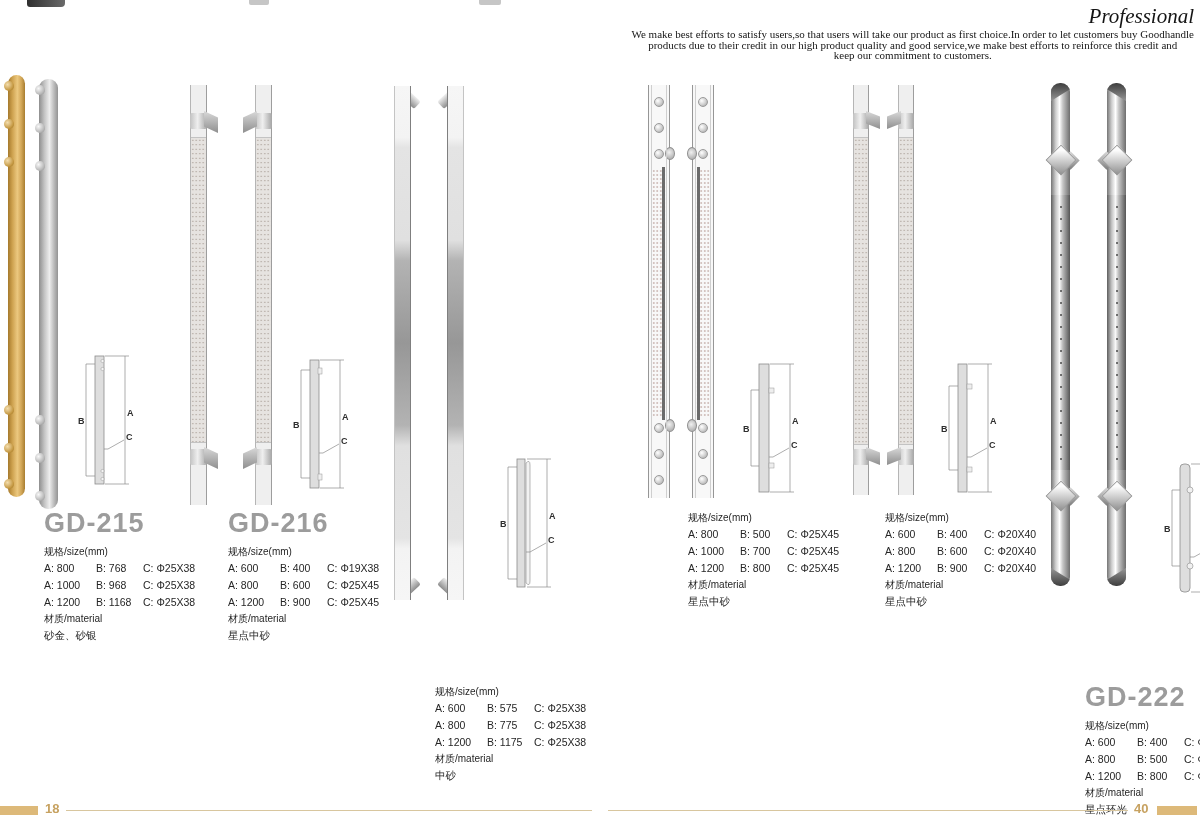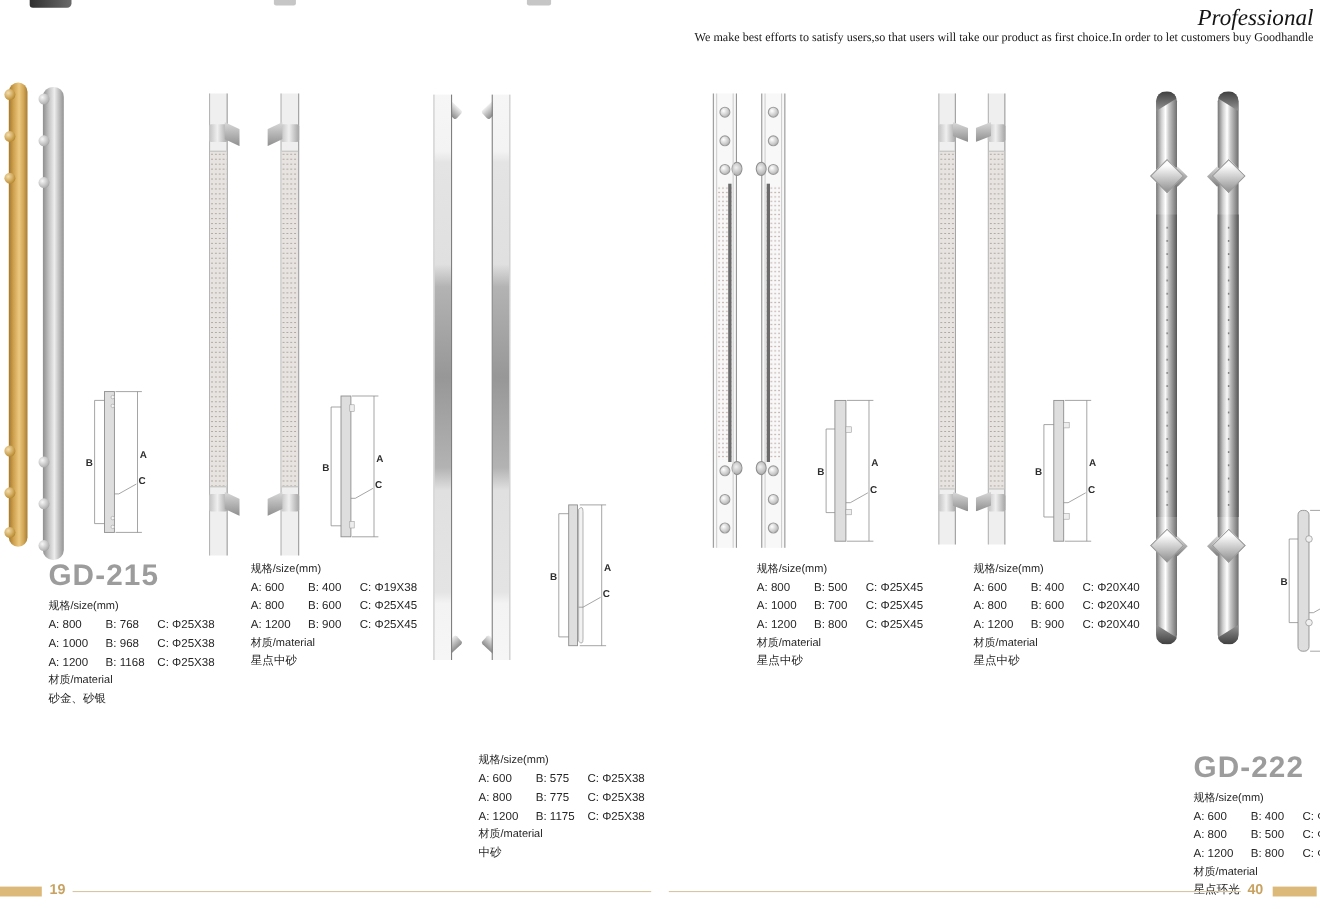--- a/index.html
+++ b/index.html
@@ -134,20 +134,22 @@
 
 <div class="page">
 
   <div class="frag f1"></div>
   <div class="frag f2"></div>
   <div class="frag f3"></div>
 
   <div class="brand">Professional</div>
   <div class="tagline">
     <div>We make best efforts to satisfy users,so that users will take our product as first choice.In order to let customers buy Goodhandle</div>
+    <div>products due to their credit in our high product quality and good service,we make best efforts to reinforce this credit and</div>
+    <div>keep our commitment to customers.</div>
   </div>
 
   <section>
     <div class="gd215 gold" style="left:8px;top:75px;width:17px;height:422px;">
       <i class="stud" style="top:6px"></i>
       <i class="stud" style="top:44px"></i>
       <i class="stud" style="top:82px"></i>
       <i class="stud" style="top:330px"></i>
       <i class="stud" style="top:368px"></i>
       <i class="stud" style="top:404px"></i>
@@ -224,20 +226,21 @@
       <line class="ln" x1="27" y1="132" x2="51" y2="132"></line>
       <line class="ln" x1="8" y1="14" x2="8" y2="122"></line>
       <line class="ln" x1="8" y1="14" x2="17" y2="14"></line>
       <line class="ln" x1="8" y1="122" x2="17" y2="122"></line>
       <path class="ln" d="M46,88 L30,97 L26,97"></path>
       <text x="49" y="64">A</text>
       <text x="0" y="72">B</text>
       <text x="48" y="88">C</text>
     </svg>
     <div class="info" style="left:188px;top:510px;">
+      <h2>GD-216</h2>
       <div class="lbl">规格/size(mm)</div>
       <div class="srow">
           <span class="ca">A: 600</span>
           <span class="cb">B: 400</span>
           <span class="cc">C: Φ19X38</span>
         </div>
       <div class="srow">
           <span class="ca">A: 800</span>
           <span class="cb">B: 600</span>
           <span class="cc">C: Φ25X45</span>
@@ -469,20 +472,20 @@
           <span class="cb">B: 800</span>
           <span class="cc">C: Φ38</span>
         </div>
       <div class="lbl">材质/material</div>
       <div class="mat">星点环光</div>
     </div>
   </section>
 
   <footer>
     <div class="fbar l"></div>
-    <div class="fpage l">19</div>
+    <div class="fpage l">18</div>
     <div class="fline l"></div>
     <div class="fline r"></div>
     <div class="fpage r">40</div>
     <div class="fbar r"></div>
   </footer>
 
 </div>
 
 </body></html>

